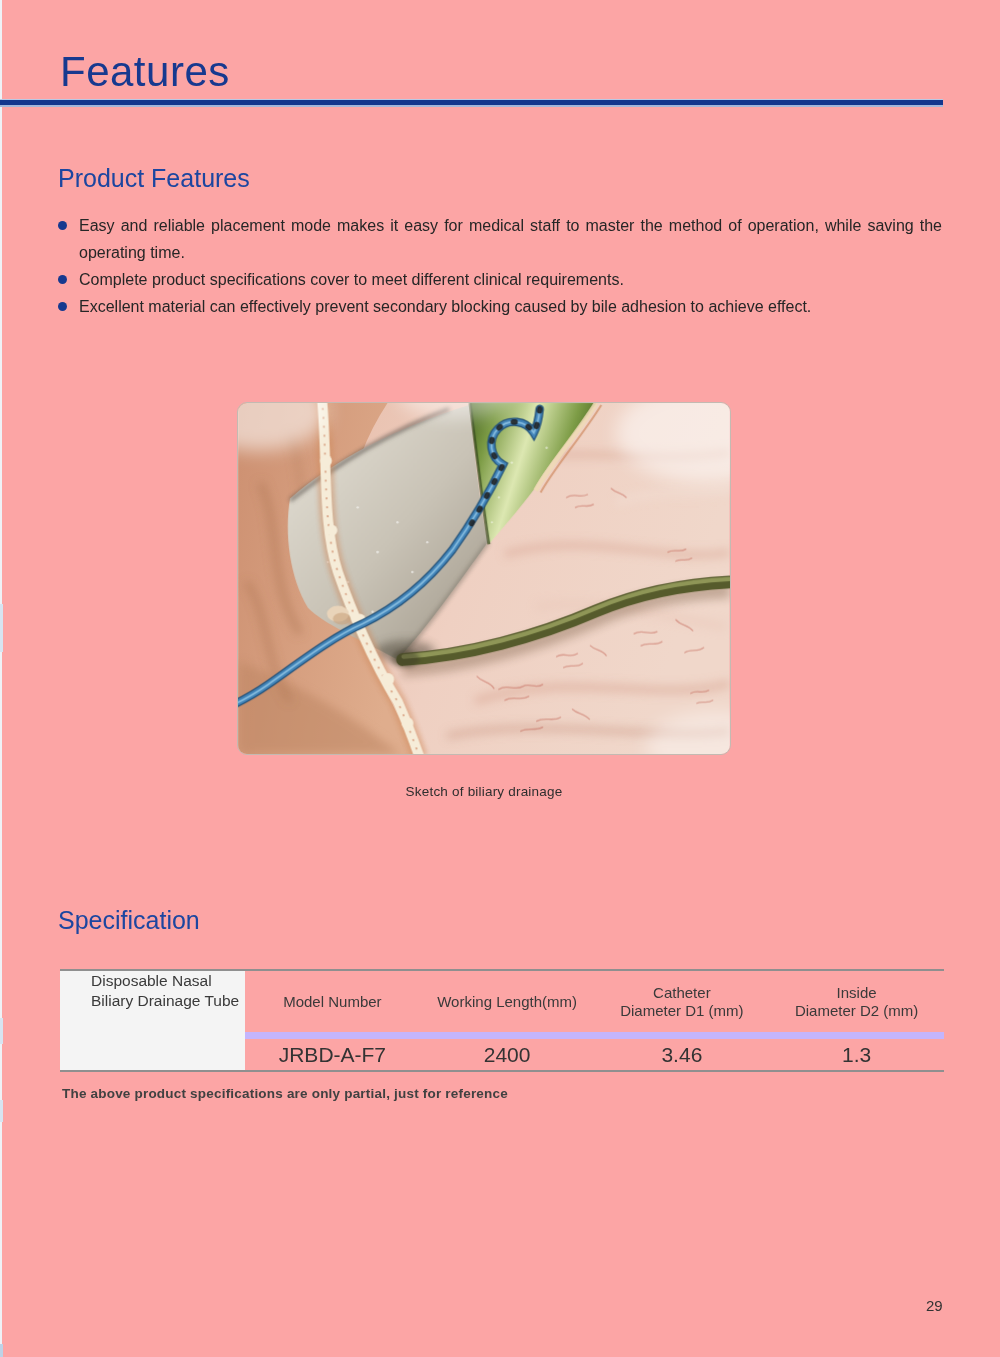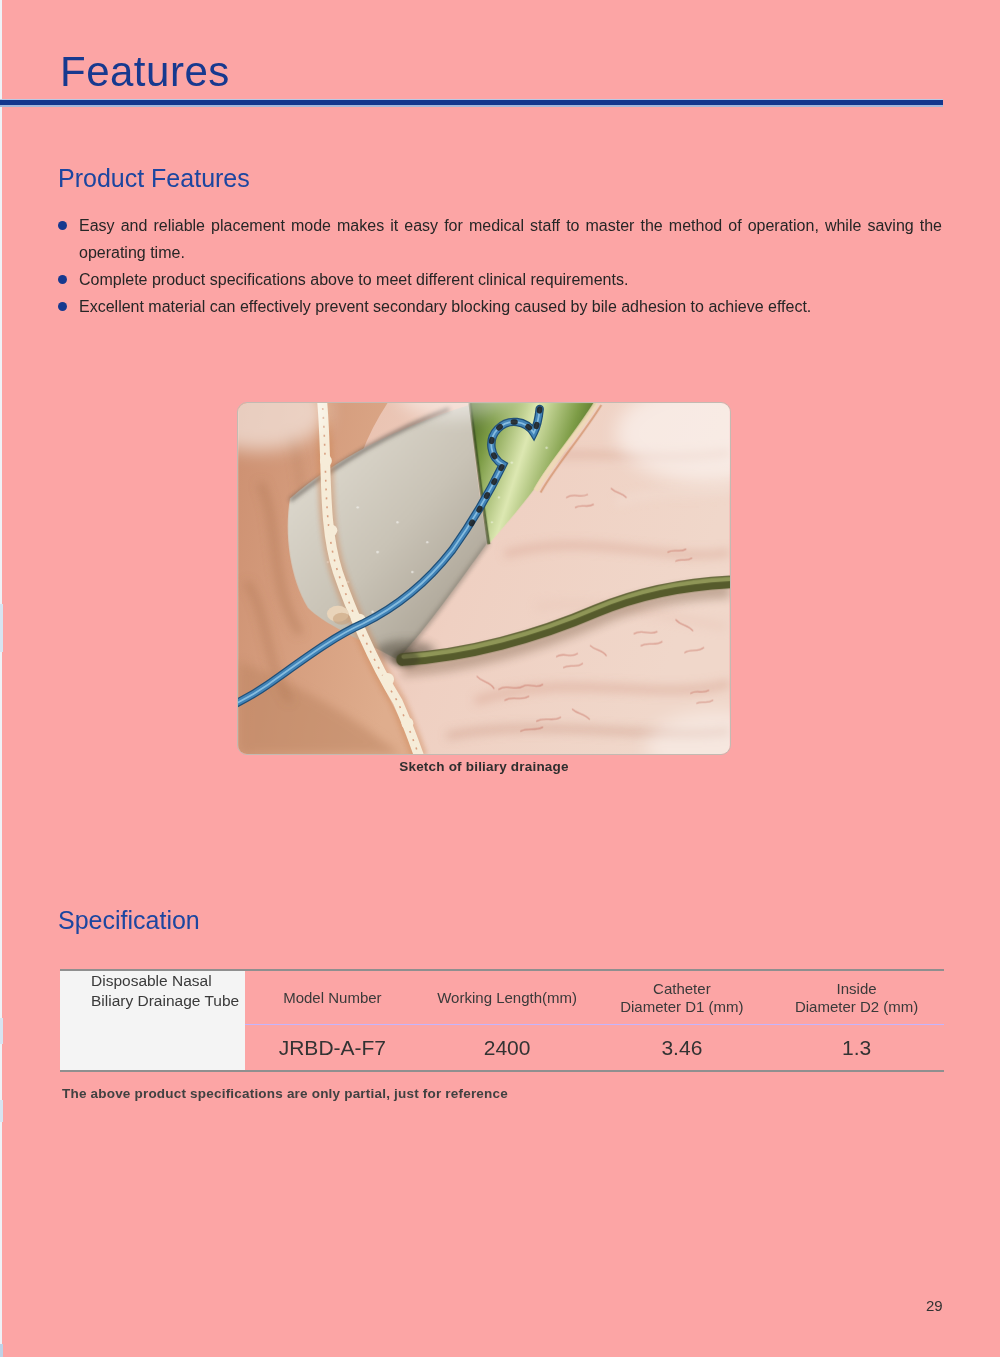--- a/index.html
+++ b/index.html
@@ -41,35 +41,35 @@
     border-radius:50%; background:#16398f;
   }
 
   .figure-wrap { position:absolute; left:237px; top:402px; width:494px; }
   .figure-frame {
     width:494px; height:353px; border-radius:10px; overflow:hidden;
     border:1px solid #c3bab2;
   }
   .figure-frame svg { display:block; width:100%; height:100%; }
   .figure-caption {
-    margin-top:4px; text-align:center; font-size:13.5px; font-weight:bold;
+    margin-top:29px; text-align:center; font-size:13.5px; font-weight:normal;
     color:#2e2e2e; letter-spacing:0.2px;
   }
 
   .spec-table {
     position:absolute; left:60px; top:969px; width:884px; height:103px;
     border-top:2px solid #8f8f8f; border-bottom:2px solid #8f8f8f;
     display:flex;
   }
   .spec-left {
     width:185px; background:#f4f4f4; display:flex; align-items:flex-start;
     padding-left:31px; font-size:15.5px; line-height:19.5px; color:#3a3a3a;
   }
   .spec-right { flex:1; display:flex; flex-direction:column; }
-  .spec-header-row { height:54px; border-bottom:1px solid #c4b5fd; display:flex; }
+  .spec-header-row { height:68px; border-bottom:7px solid #c4b5fd; display:flex; }
   .spec-data-row { flex:1; display:flex; }
   .spec-th, .spec-td {
     width:25%; display:flex; align-items:center; justify-content:center;
     text-align:center; font-size:15px; color:#3a3a3a;
   }
   .spec-th { white-space:pre-line; line-height:18px; }
   .spec-td { font-size:21px; color:#333; }
 
   .spec-note {
     position:absolute; left:62px; top:1086px; font-size:13.5px; font-weight:bold;
@@ -92,21 +92,21 @@
 
   <h2 class="section-heading sh-product">Product Features</h2>
 
   <ul class="features-list">
     <li>
       <span class="dot"></span>
       <span>Easy and reliable placement mode makes it easy for medical staff to master the method of operation, while saving the operating time.</span>
     </li>
     <li>
       <span class="dot"></span>
-      <span>Complete product specifications above to meet different clinical requirements.</span>
+      <span>Complete product specifications cover to meet different clinical requirements.</span>
     </li>
     <li>
       <span class="dot"></span>
       <span>Excellent material can effectively prevent secondary blocking caused by bile adhesion to achieve  effect.</span>
     </li>
   </ul>
 
   <figure class="figure-wrap">
     <div class="figure-frame">
       <svg viewBox="0 0 494 353" aria-label="medical illustration">

